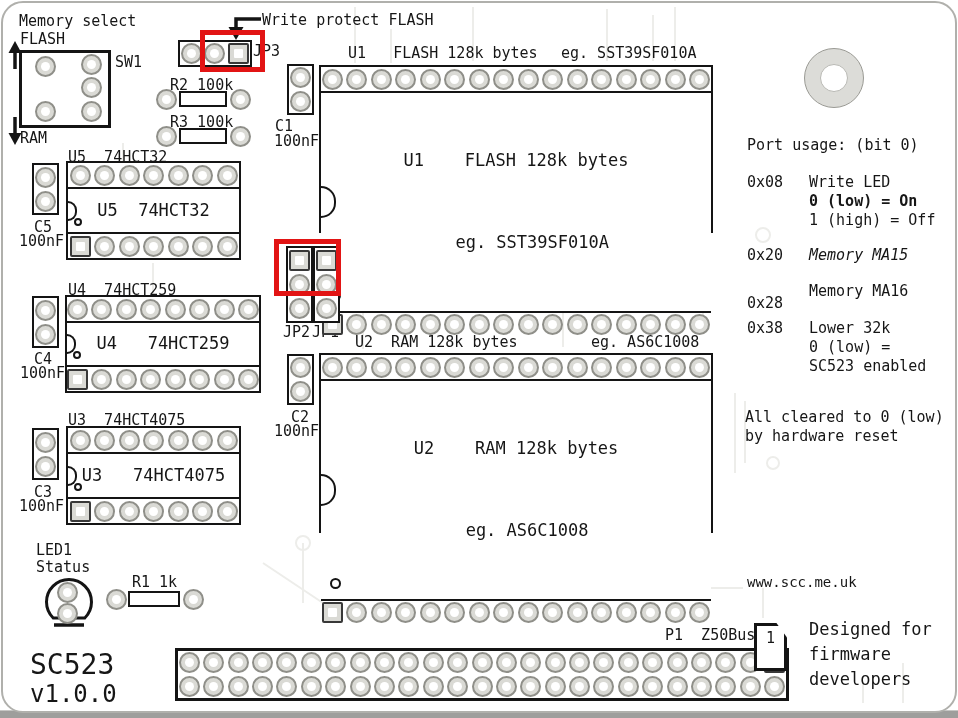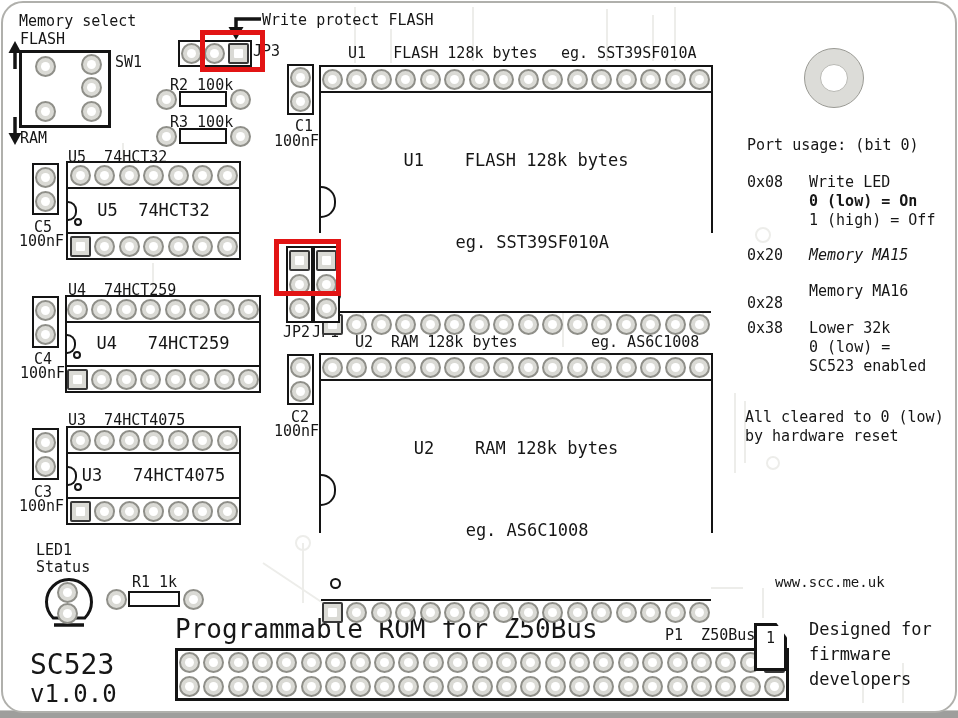--- a/index.html
+++ b/index.html
@@ -123,21 +123,21 @@
   <div class="resbody z1" style="left:176px;top:88px;width:48px;height:16px;"></div>
   <div class="lbl" style="left:167px;top:111px;">R3 100k</div>
   <span class="pad z1" style="left:152.5px;top:122.5px;"></span>
   <span class="pad z1" style="left:226.5px;top:122.5px;"></span>
   <div class="resbody z1" style="left:176px;top:125px;width:48px;height:16px;"></div>
 
   <div class="cap z1" style="left:284px;top:61px;height:51px;">
     <span class="pad"></span>
     <span class="pad"></span>
   </div>
-  <div class="lbl" style="left:292px;top:115px;">C1</div>
+  <div class="lbl" style="left:272px;top:115px;">C1</div>
   <div class="lbl" style="left:271px;top:130px;">100nF</div>
 
   <div class="lbl" style="left:345px;top:42px;">U1   FLASH 128k bytes</div>
   <div class="lbl" style="left:558px;top:42px;">eg. SST39SF010A</div>
   <div class="dip z1" style="left:316px;top:62px;width:394px;height:168px;">
     <div class="pads">
         <span class="pad"></span>
         <span class="pad"></span>
         <span class="pad"></span>
         <span class="pad"></span>
@@ -360,21 +360,20 @@
     <path d="M 10.2,43 A 22.5,22.5 0 1 1 41.8,43 Z" fill="#fff" stroke="#141414" stroke-width="3"></path>
     <line x1="11" y1="50" x2="41" y2="50" stroke="#141414" stroke-width="3.5"></line>
   </svg>
   <span class="pad z1" style="left:53.5px;top:578.5px;"></span>
   <span class="pad z1" style="left:53.5px;top:599.5px;"></span>
   <div class="lbl" style="left:129px;top:571px;">R1 1k</div>
   <span class="pad z1" style="left:102.5px;top:585.5px;"></span>
   <span class="pad z1" style="left:179.5px;top:585.5px;"></span>
   <div class="resbody z1" style="left:125px;top:588px;width:52px;height:16px;"></div>
 
-  <div class="lbl f26" style="left:172px;top:612px;">Programmable ROM for Z50Bus</div>
   <div class="lbl f28" style="left:27px;top:646px;">SC523</div>
   <div class="lbl f24" style="left:27px;top:678px;">v1.0.0</div>
 
   <div class="lbl" style="left:662px;top:624px;">P1  Z50Bus</div>
   <div class="pin1box" style="left:751px;top:620px;width:33px;height:48px;">
     <span>1</span>
   </div>
   <div class="p1 z1" style="left:172px;top:645px;width:614px;height:53px;">
     <div class="pads">
         <span class="pad"></span>
@@ -444,18 +443,18 @@
   <div class="lbl" style="left:806px;top:244px;font-style:italic;">Memory MA15</div>
   <div class="lbl" style="left:744px;top:292px;">0x28</div>
   <div class="lbl" style="left:806px;top:280px;">Memory MA16</div>
   <div class="lbl" style="left:744px;top:317px;">0x38</div>
   <div class="lbl" style="left:806px;top:317px;">Lower 32k</div>
   <div class="lbl" style="left:806px;top:336px;">0 (low) =</div>
   <div class="lbl" style="left:806px;top:355px;">SC523 enabled</div>
   <div class="lbl" style="left:742px;top:406px;">All cleared to 0 (low)</div>
   <div class="lbl" style="left:742px;top:425px;">by hardware reset</div>
 
-  <div class="lbl f14" style="left:744px;top:571px;margin-left:28px;">www.scc.me.uk</div>
+  <div class="lbl f14" style="left:744px;top:571px;">www.scc.me.uk</div>
   <div class="lbl f17" style="left:806px;top:616px;">Designed for</div>
   <div class="lbl f17" style="left:806px;top:641px;">firmware</div>
   <div class="lbl f17" style="left:806px;top:666px;">developers</div>
 
 </div>
 
 </body></html>

